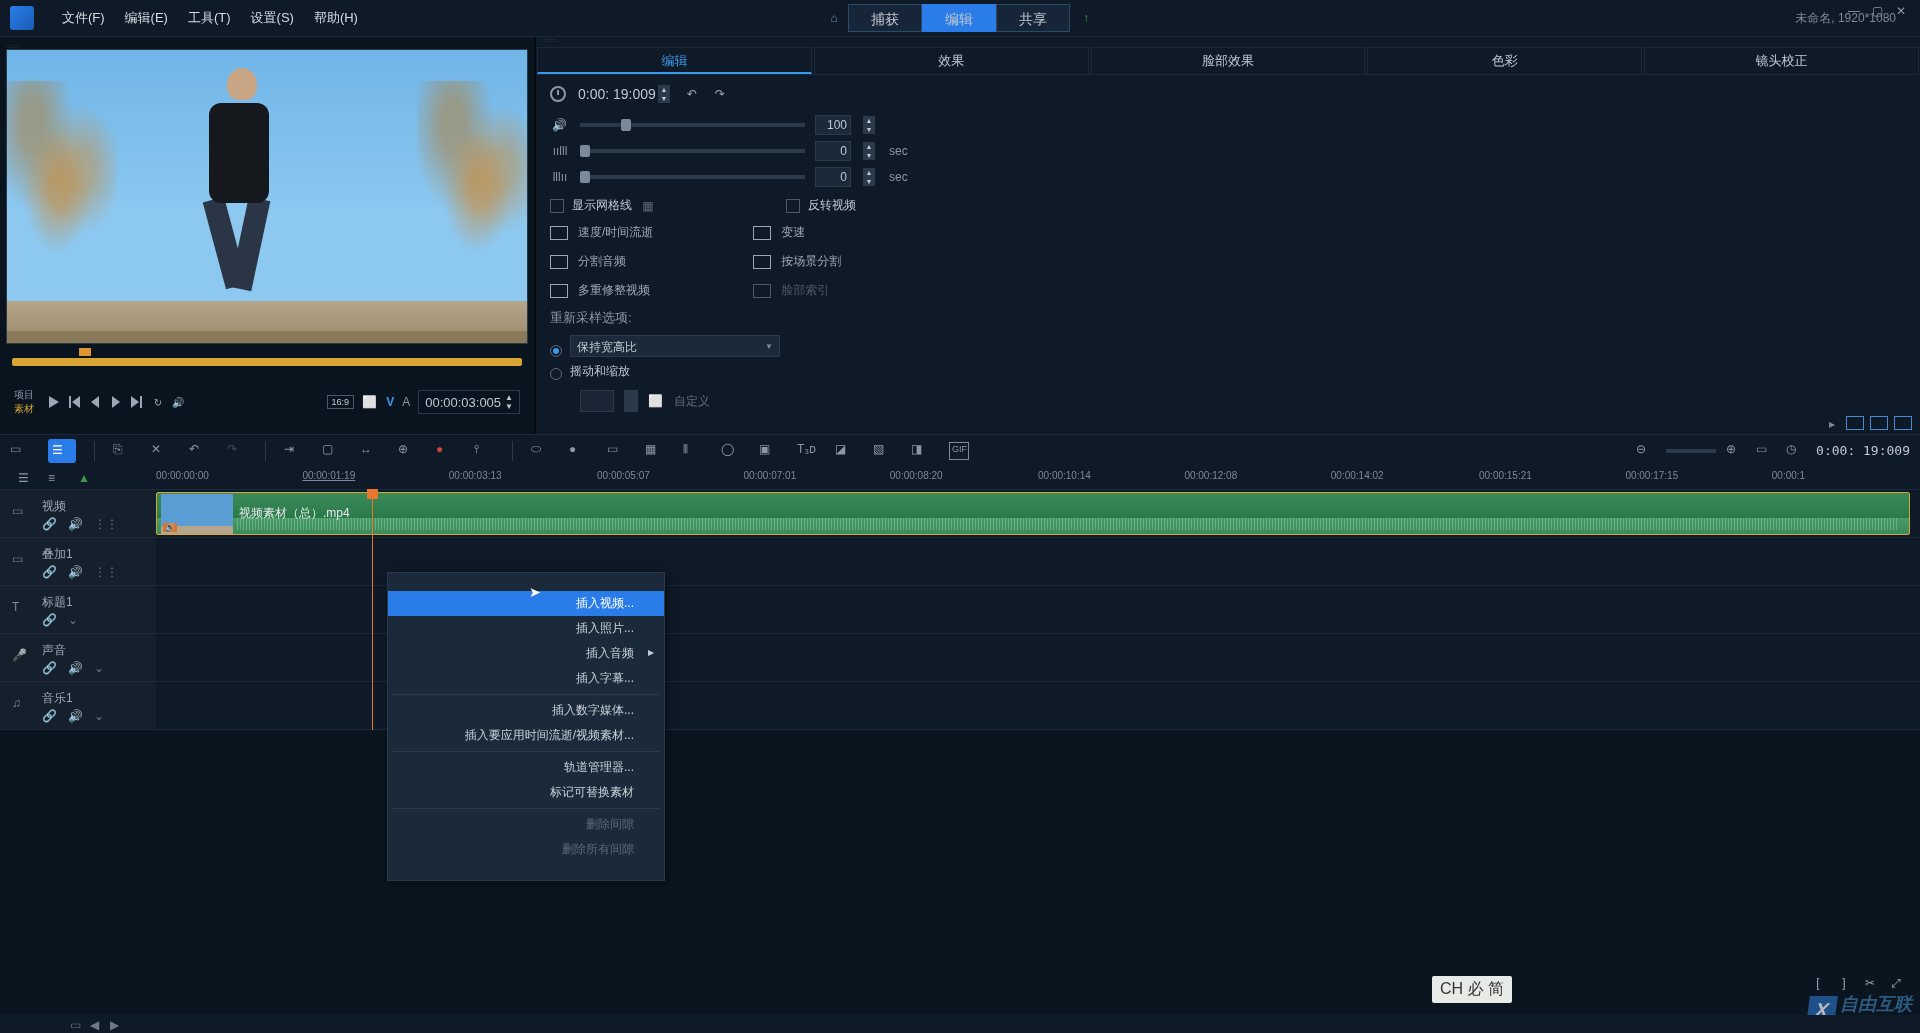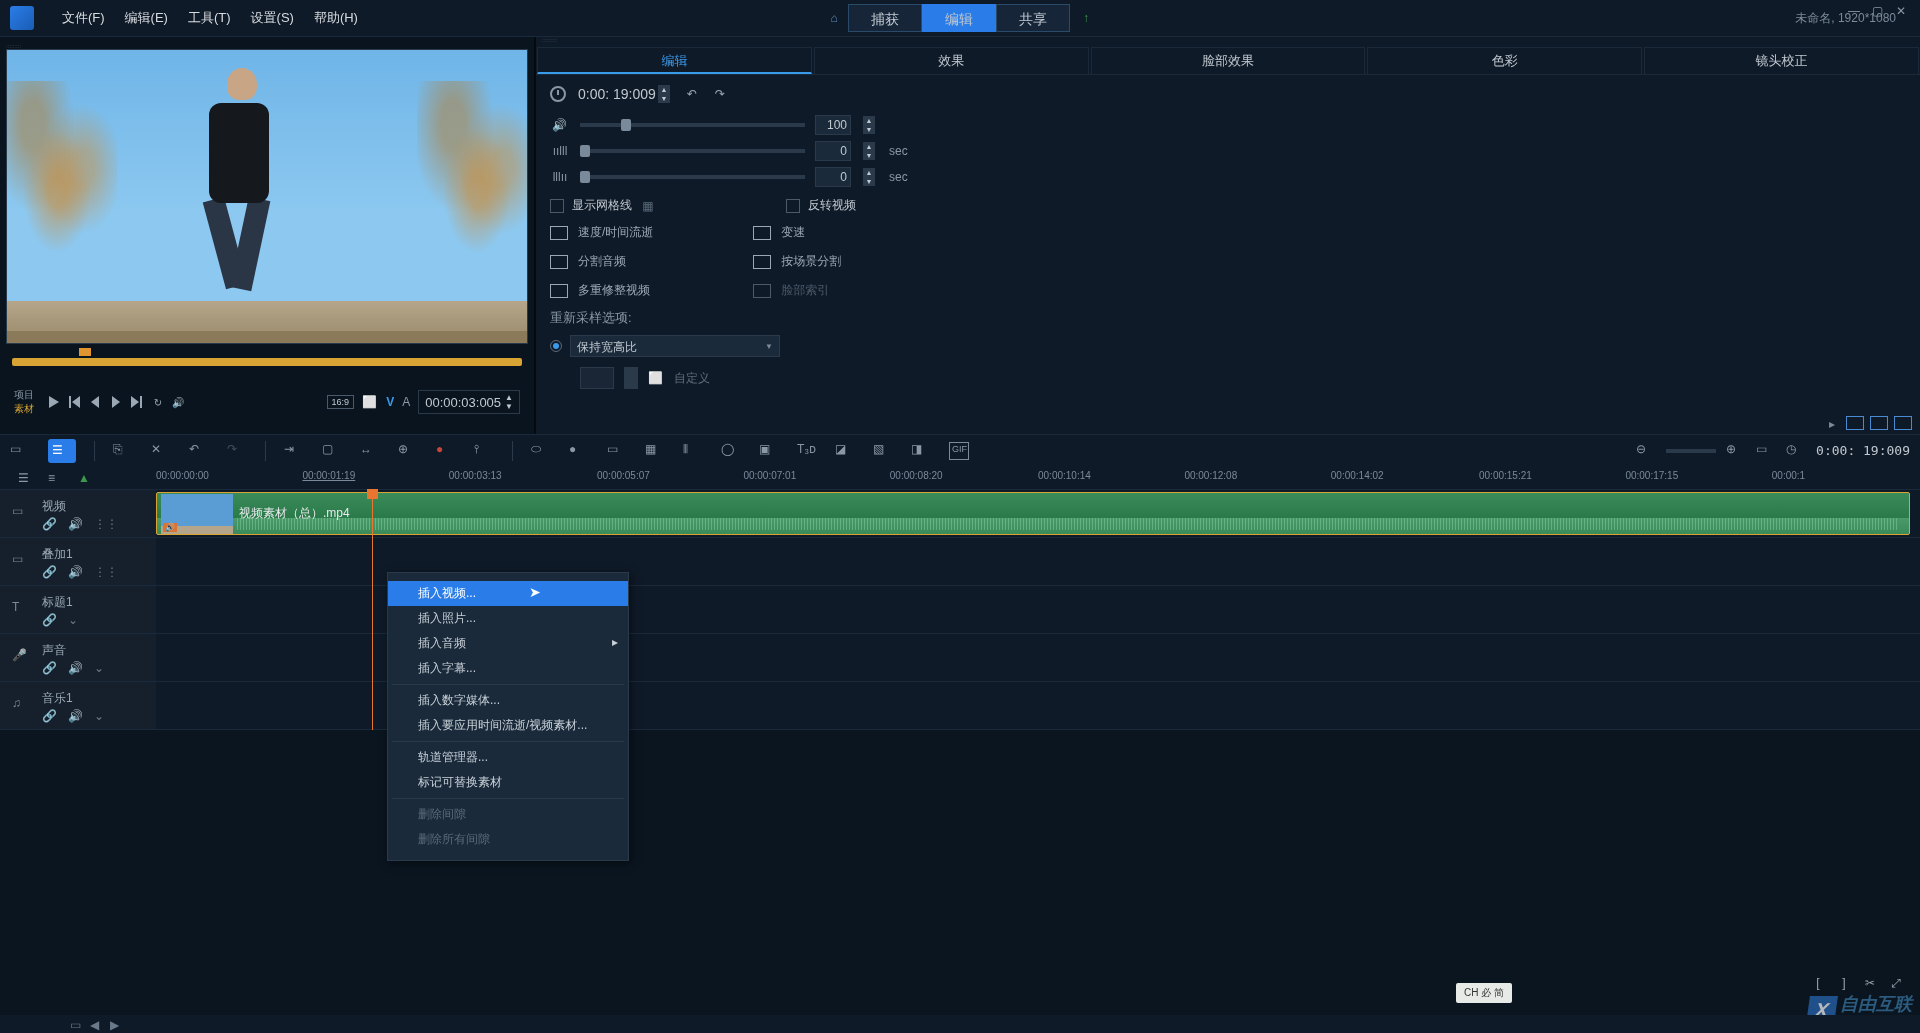--- a/index.html
+++ b/index.html
@@ -57,21 +57,21 @@
 .spin-btn { width: 12px; height: 9px; background: #2a3a4a; font-size: 7px; line-height: 9px; text-align: center; cursor: pointer; }
 .unit { color: #8a98a5; margin-left: 4px; }
 .check-row { display: flex; gap: 60px; margin: 10px 0; }
 .check-item { display: flex; align-items: center; gap: 8px; }
 .checkbox { width: 14px; height: 14px; border: 1px solid #4a5a6a; }
 .action-grid { display: flex; gap: 100px; margin: 10px 0; }
 .action-col { display: flex; flex-direction: column; gap: 12px; }
 .action-item { display: flex; align-items: center; gap: 10px; color: #9aa8b5; cursor: pointer; }
 .action-item.disabled { color: #4a5a6a; }
 .action-icon { width: 18px; height: 14px; border: 1px solid currentColor; }
-.radio-row { display: flex; align-items: center; gap: 8px; margin: 6px 0; }
+.radio-row { display: flex; align-items: flex-end; gap: 8px; margin: 6px 0; }
 .radio { width: 12px; height: 12px; border: 1px solid #5a6a7a; border-radius: 50%; }
 .radio.checked::after { content: ''; display: block; width: 6px; height: 6px; background: #3a9aea; border-radius: 50%; margin: 2px; }
 .dropdown { width: 210px; height: 22px; background: #1a2a3a; border: 1px solid #2a3a4a; padding: 0 6px; line-height: 22px; position: relative; }
 .dropdown::after { content: '▼'; position: absolute; right: 6px; font-size: 8px; color: #7a8a9a; }
 .custom-row { display: flex; align-items: center; gap: 10px; margin-top: 10px; }
 .color-swatch { width: 34px; height: 22px; background: #1a2535; border: 1px solid #2a3a4a; }
 .swatch-dd { width: 14px; height: 22px; background: #2a3a4a; }
 .toolbar { height: 32px; background: #0f1a28; display: flex; align-items: center; padding: 0 10px; gap: 18px; border-top: 1px solid #1a2a3a; }
 .tb-btn { width: 20px; height: 18px; color: #8a98a5; cursor: pointer; }
 .tb-btn.active { background: #2a7de8; padding: 4px; width: 28px; height: 24px; border-radius: 3px; color: #fff; }
@@ -93,28 +93,28 @@
 .track-btn { width: 12px; height: 12px; color: #6a7a8a; cursor: pointer; }
 .track-content { flex: 1; position: relative; background: #0f1a28; }
 .clip { position: absolute; top: 2px; bottom: 2px; left: 0; right: 10px; background: linear-gradient(to bottom, #3a8a5a 0%, #2a7a4a 60%, #4a9a6a 60%, #3a8a5a 100%); border: 1px solid #d8a534; border-radius: 2px; display: flex; align-items: center; padding-left: 4px; overflow: hidden; }
 .clip-thumb { width: 72px; height: 40px; background: #5a9dd5; margin-right: 6px; position: relative; }
 .clip-thumb-wall { position: absolute; bottom: 0; left: 0; right: 0; height: 8px; background: #b5a58a; }
 .clip-label { font-size: 12px; color: #e8eaec; }
 .clip-badge { position: absolute; left: 2px; bottom: 2px; background: #d87534; font-size: 8px; padding: 0 2px; color: #fff; }
 .waveform { position: absolute; bottom: 4px; left: 80px; right: 10px; height: 12px; background: repeating-linear-gradient(90deg, rgba(120,200,150,0.6) 0px, rgba(120,200,150,0.6) 1px, transparent 1px, transparent 3px); }
 .playhead { position: absolute; top: 0; bottom: 0; left: 372px; width: 1px; background: #e87530; z-index: 5; }
 .playhead-top { position: absolute; top: -1px; left: -5px; width: 11px; height: 10px; background: #e87530; }
-.context-menu { position: absolute; left: 387px; top: 572px; width: 242px; background: #1a2a3a; border: 1px solid #2a3a4a; z-index: 10; padding: 8px 0; box-shadow: 2px 2px 8px rgba(0,0,0,0.5); }
+.context-menu { position: absolute; left: 387px; top: 572px; width: 278px; background: #1a2a3a; border: 1px solid #2a3a4a; z-index: 10; padding: 18px 0; box-shadow: 2px 2px 8px rgba(0,0,0,0.5); text-align: right; }
 .ctx-item { padding: 4px 30px; font-size: 12px; cursor: pointer; color: #c8d0d8; position: relative; }
 .ctx-item.highlighted { background: #2a7de8; color: #fff; }
 .ctx-item.disabled { color: #5a6a7a; }
 .ctx-item .submenu-arrow { position: absolute; right: 10px; }
 .ctx-sep { height: 1px; background: #2a3a4a; margin: 3px 4px; }
 .cursor { position: absolute; left: 529px; top: 584px; z-index: 11; color: #fff; font-size: 14px; }
-.ime-badge { position: absolute; right: 408px; bottom: 30px; background: #e8eae8; color: #333; padding: 3px 8px; font-size: 10px; border-radius: 2px; }
+.ime-badge { position: absolute; right: 408px; bottom: 30px; background: #e8eae8; color: #333; padding: 3px 8px; font-size: 16px; border-radius: 2px; }
 .watermark { position: absolute; right: 8px; bottom: 6px; color: #3a7aa8; font-size: 18px; font-style: italic; opacity: 0.7; display: flex; align-items: center; gap: 4px; }
 .watermark-x { width: 28px; height: 28px; background: #2a6ab8; color: #fff; display: flex; align-items: center; justify-content: center; font-weight: bold; font-size: 20px; transform: skewX(-8deg); }
 .footer { position: absolute; bottom: 0; left: 0; right: 0; height: 18px; background: #0f1a28; display: flex; align-items: center; padding: 0 10px; gap: 8px; }
 .footer-btn { width: 12px; height: 12px; color: #6a7a8a; }
 .right-icons { position: absolute; right: 8px; top: 416px; display: flex; gap: 6px; }
 .right-icon { width: 18px; height: 14px; border: 1px solid #4a8ad5; }
 svg { fill: currentColor; }
 </style>
 </head>
 <body>
@@ -317,20 +317,24 @@
           <div class="action-item disabled">
               <span class="action-icon"></span>
               <span>脸部索引</span>
             </div>
         </div>
       </div>
       <div class="section-label">重新采样选项:</div>
       <div class="radio-row">
         <div class="radio checked"></div>
         <div class="dropdown">保持宽高比</div>
+      </div>
+      <div class="radio-row">
+        <div class="radio"></div>
+        <span>摇动和缩放</span>
       </div>
       <div class="custom-row">
         <div style="width:20px;"></div>
         <div class="color-swatch"></div>
         <div class="swatch-dd"></div>
         <span class="pc-btn" style="color:#5a6a7a;">⬜</span>
         <span style="color:#5a6a7a;">自定义</span>
       </div>
     </div>
     <div class="right-icons">

